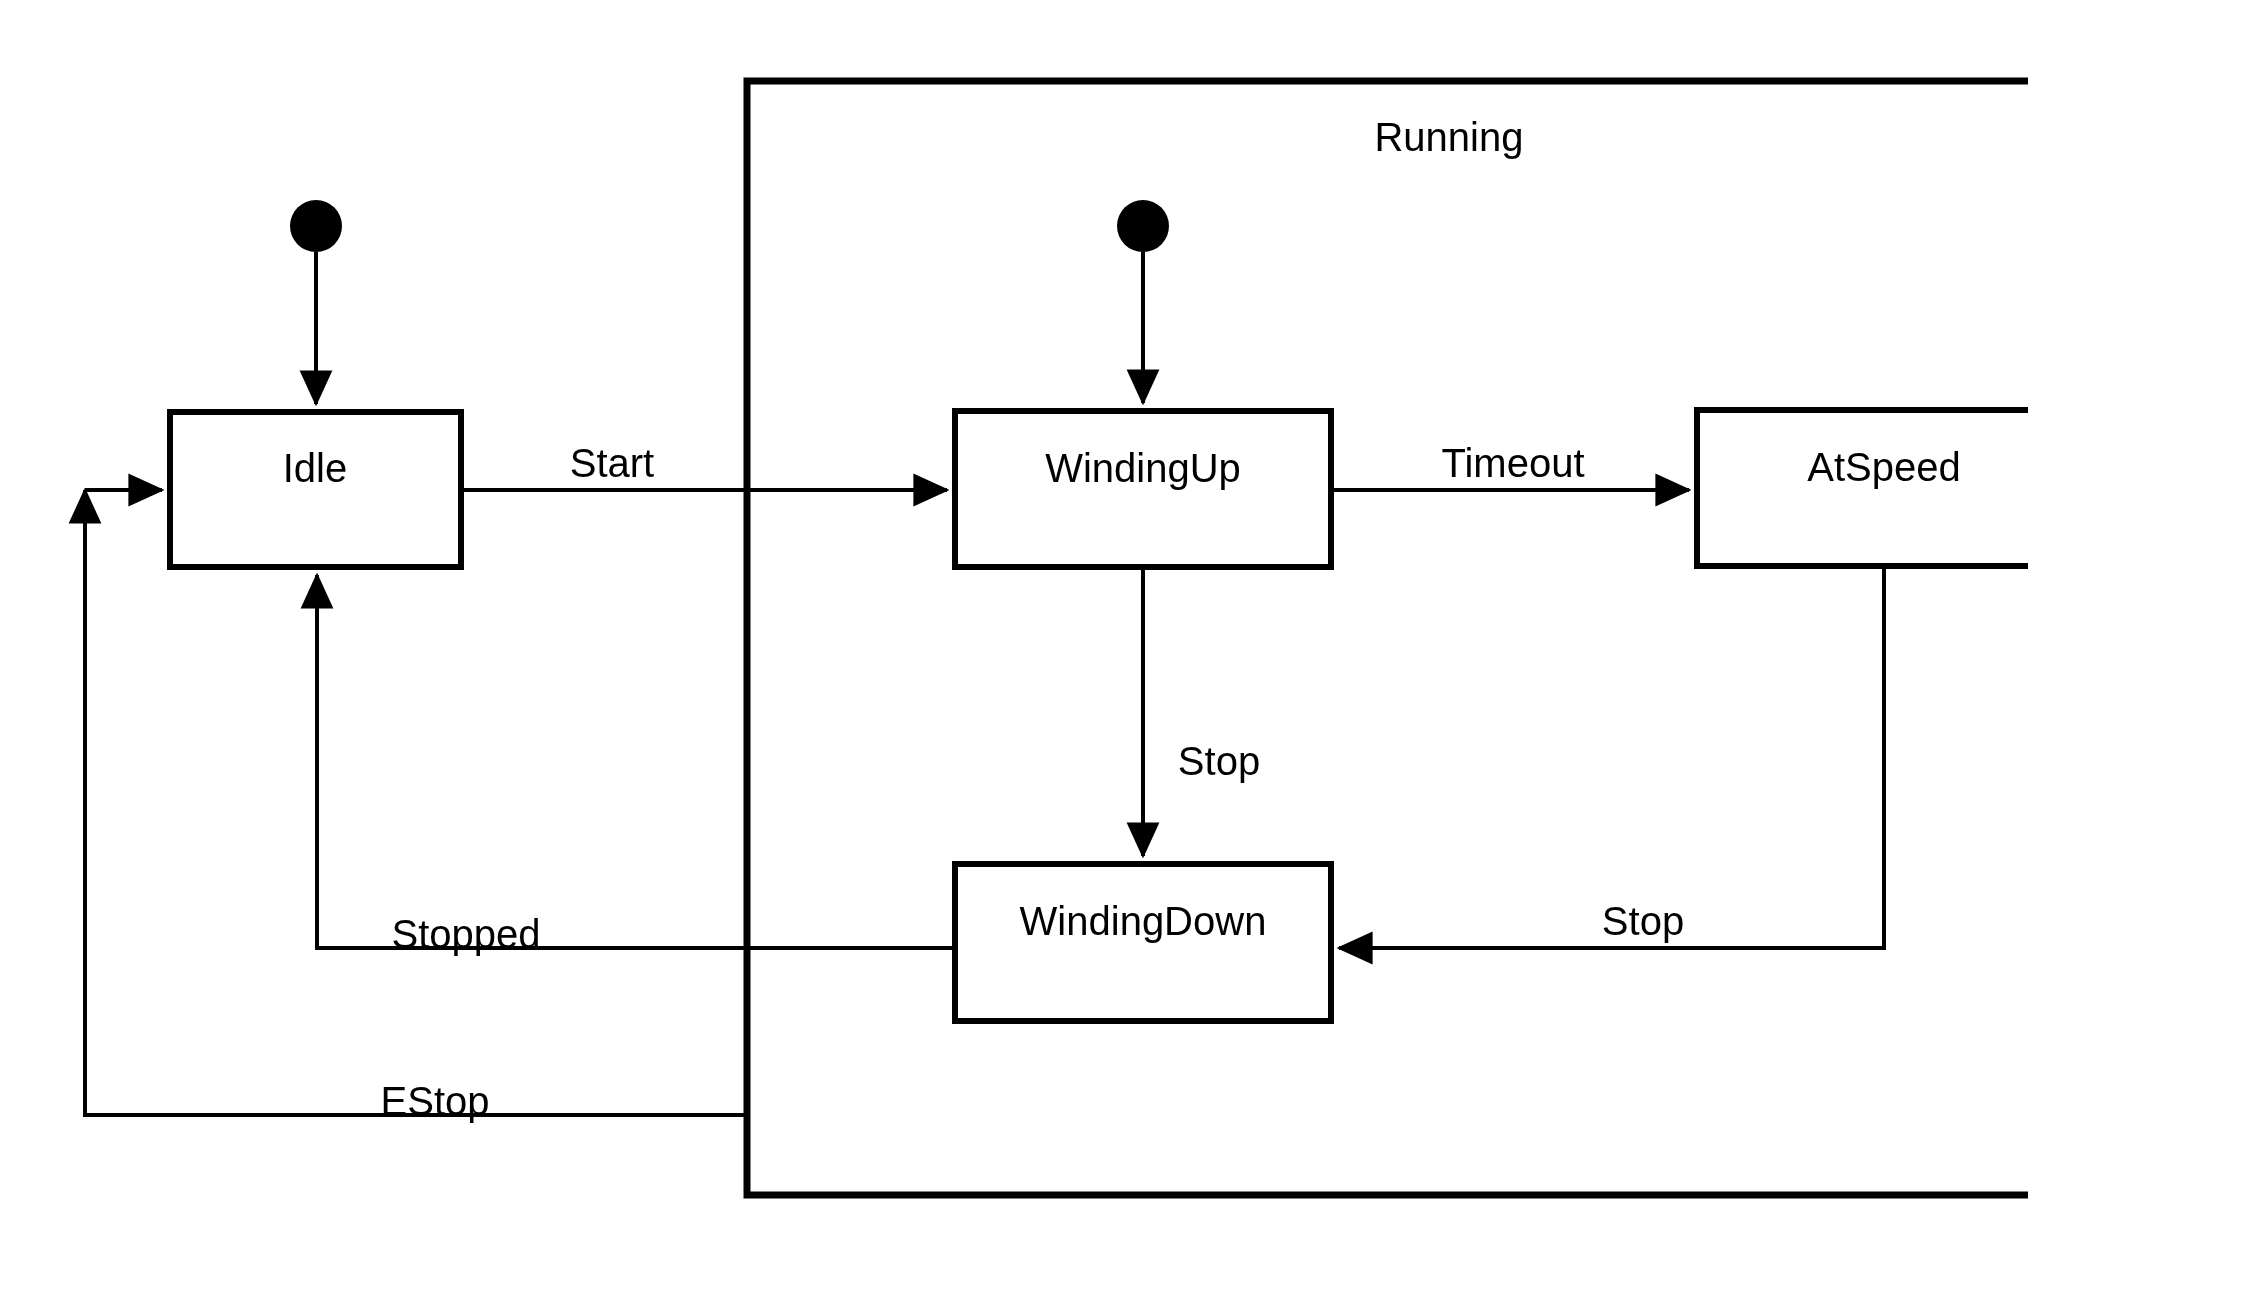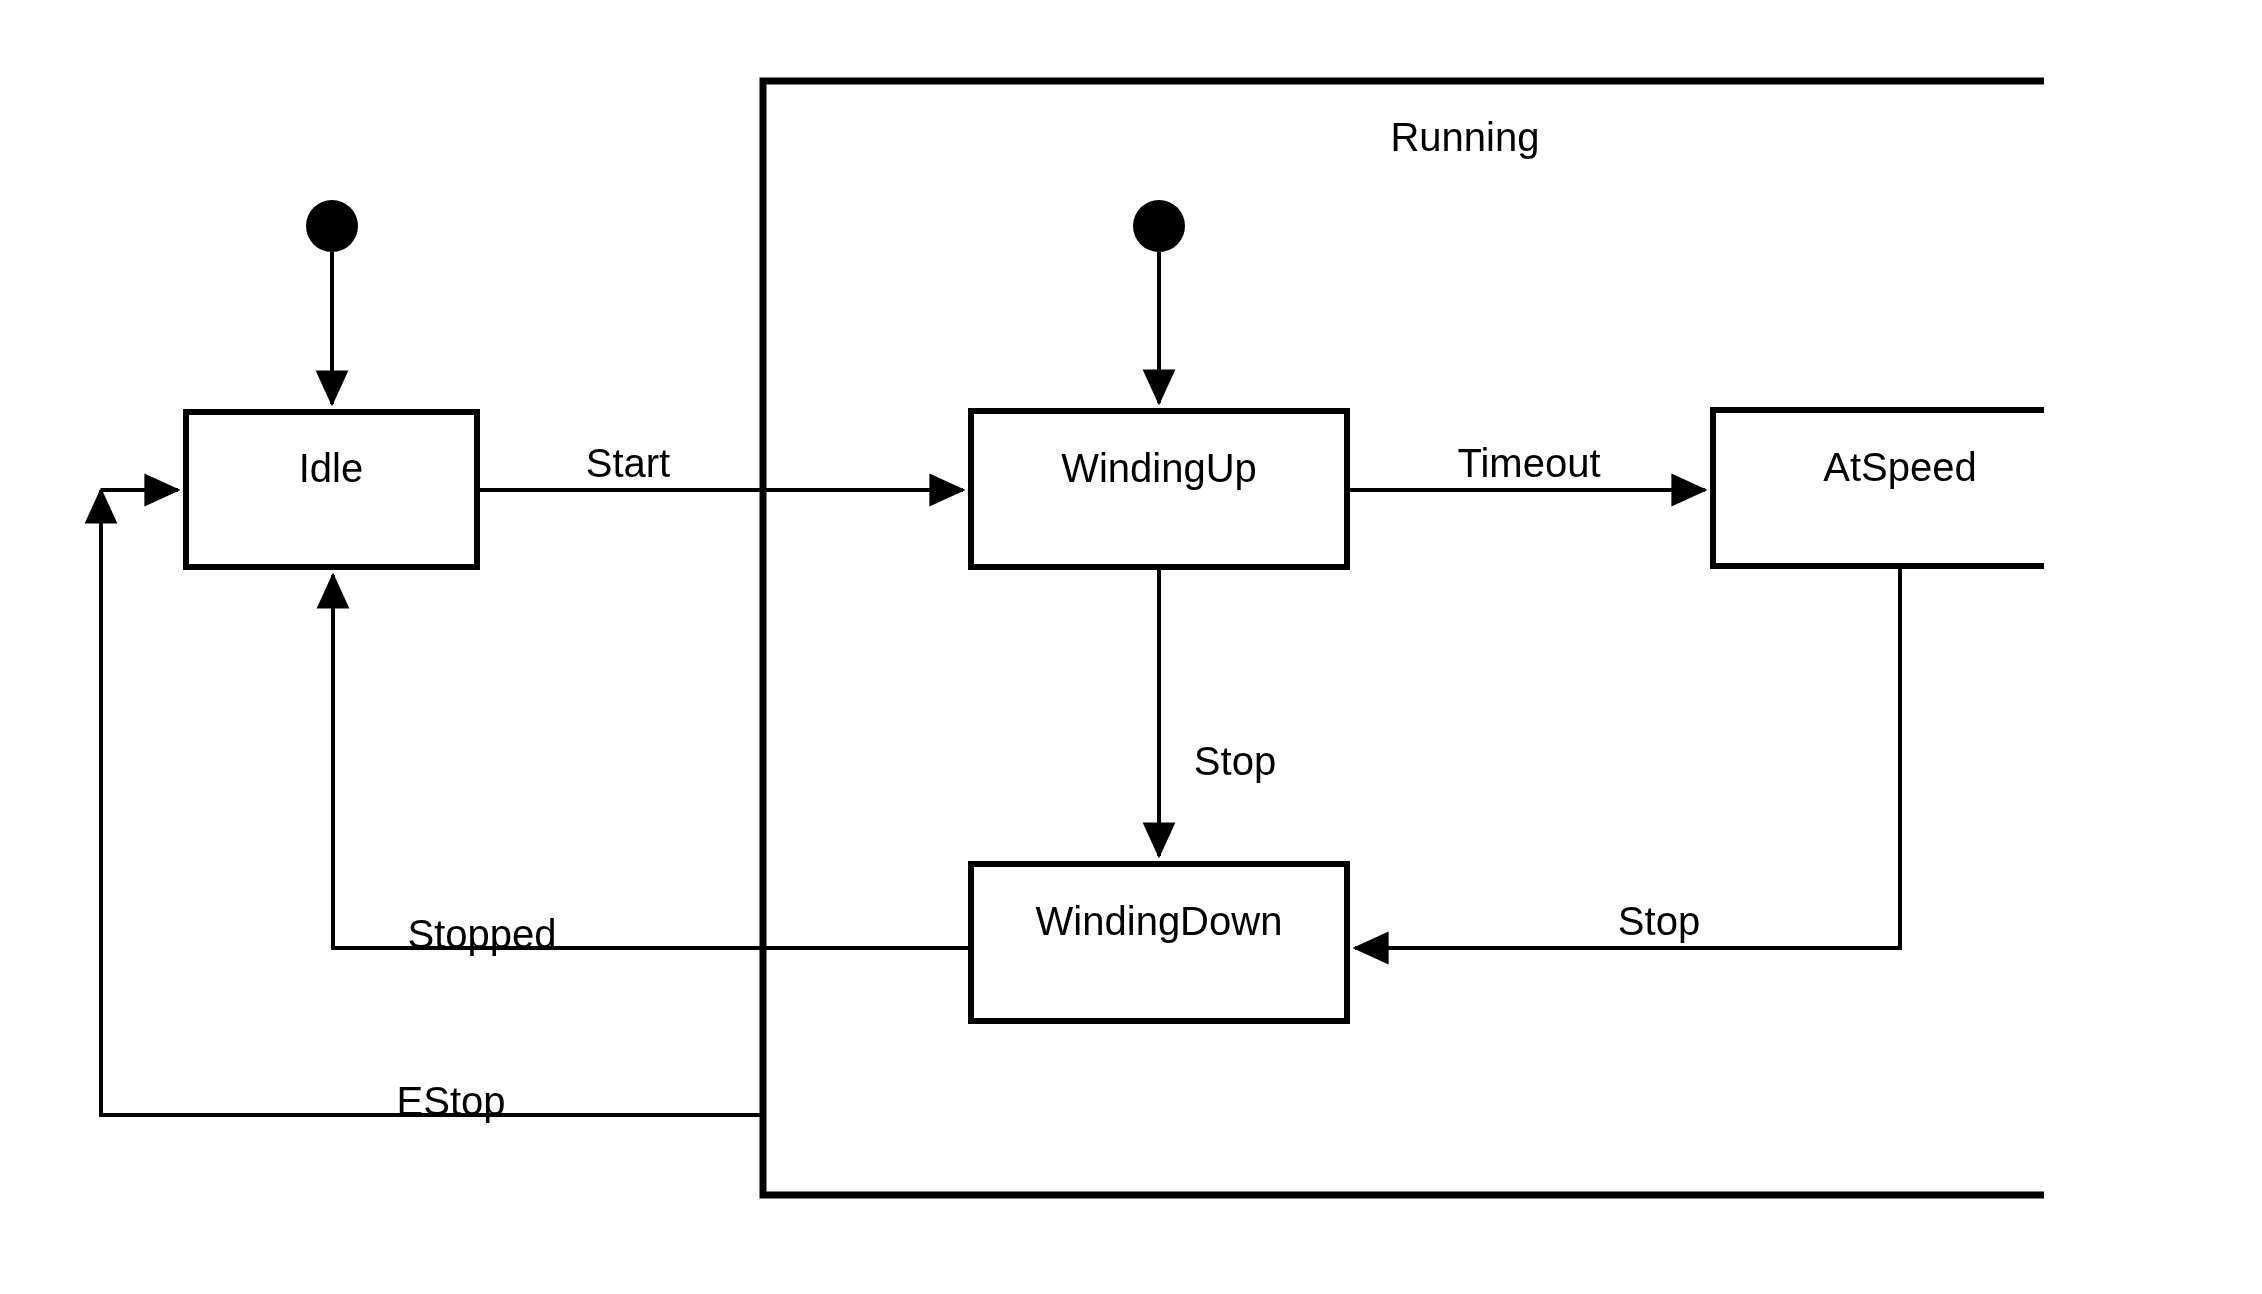--- a/index.html
+++ b/index.html
@@ -7,21 +7,20 @@
     padding: 0;
     background: #ffffff;
   }
   #canvas {
     position: relative;
     width: 2028px;
     height: 1294px;
     background: #ffffff;
     font-family: "Liberation Sans", sans-serif;
     overflow: hidden;
-    margin-left: 16px;
   }
   #diagram-svg {
     position: absolute;
     top: 0;
     left: 0;
     width: 2262px;
     height: 1294px;
   }
   .state-label {
     font-family: "Liberation Sans", sans-serif;

